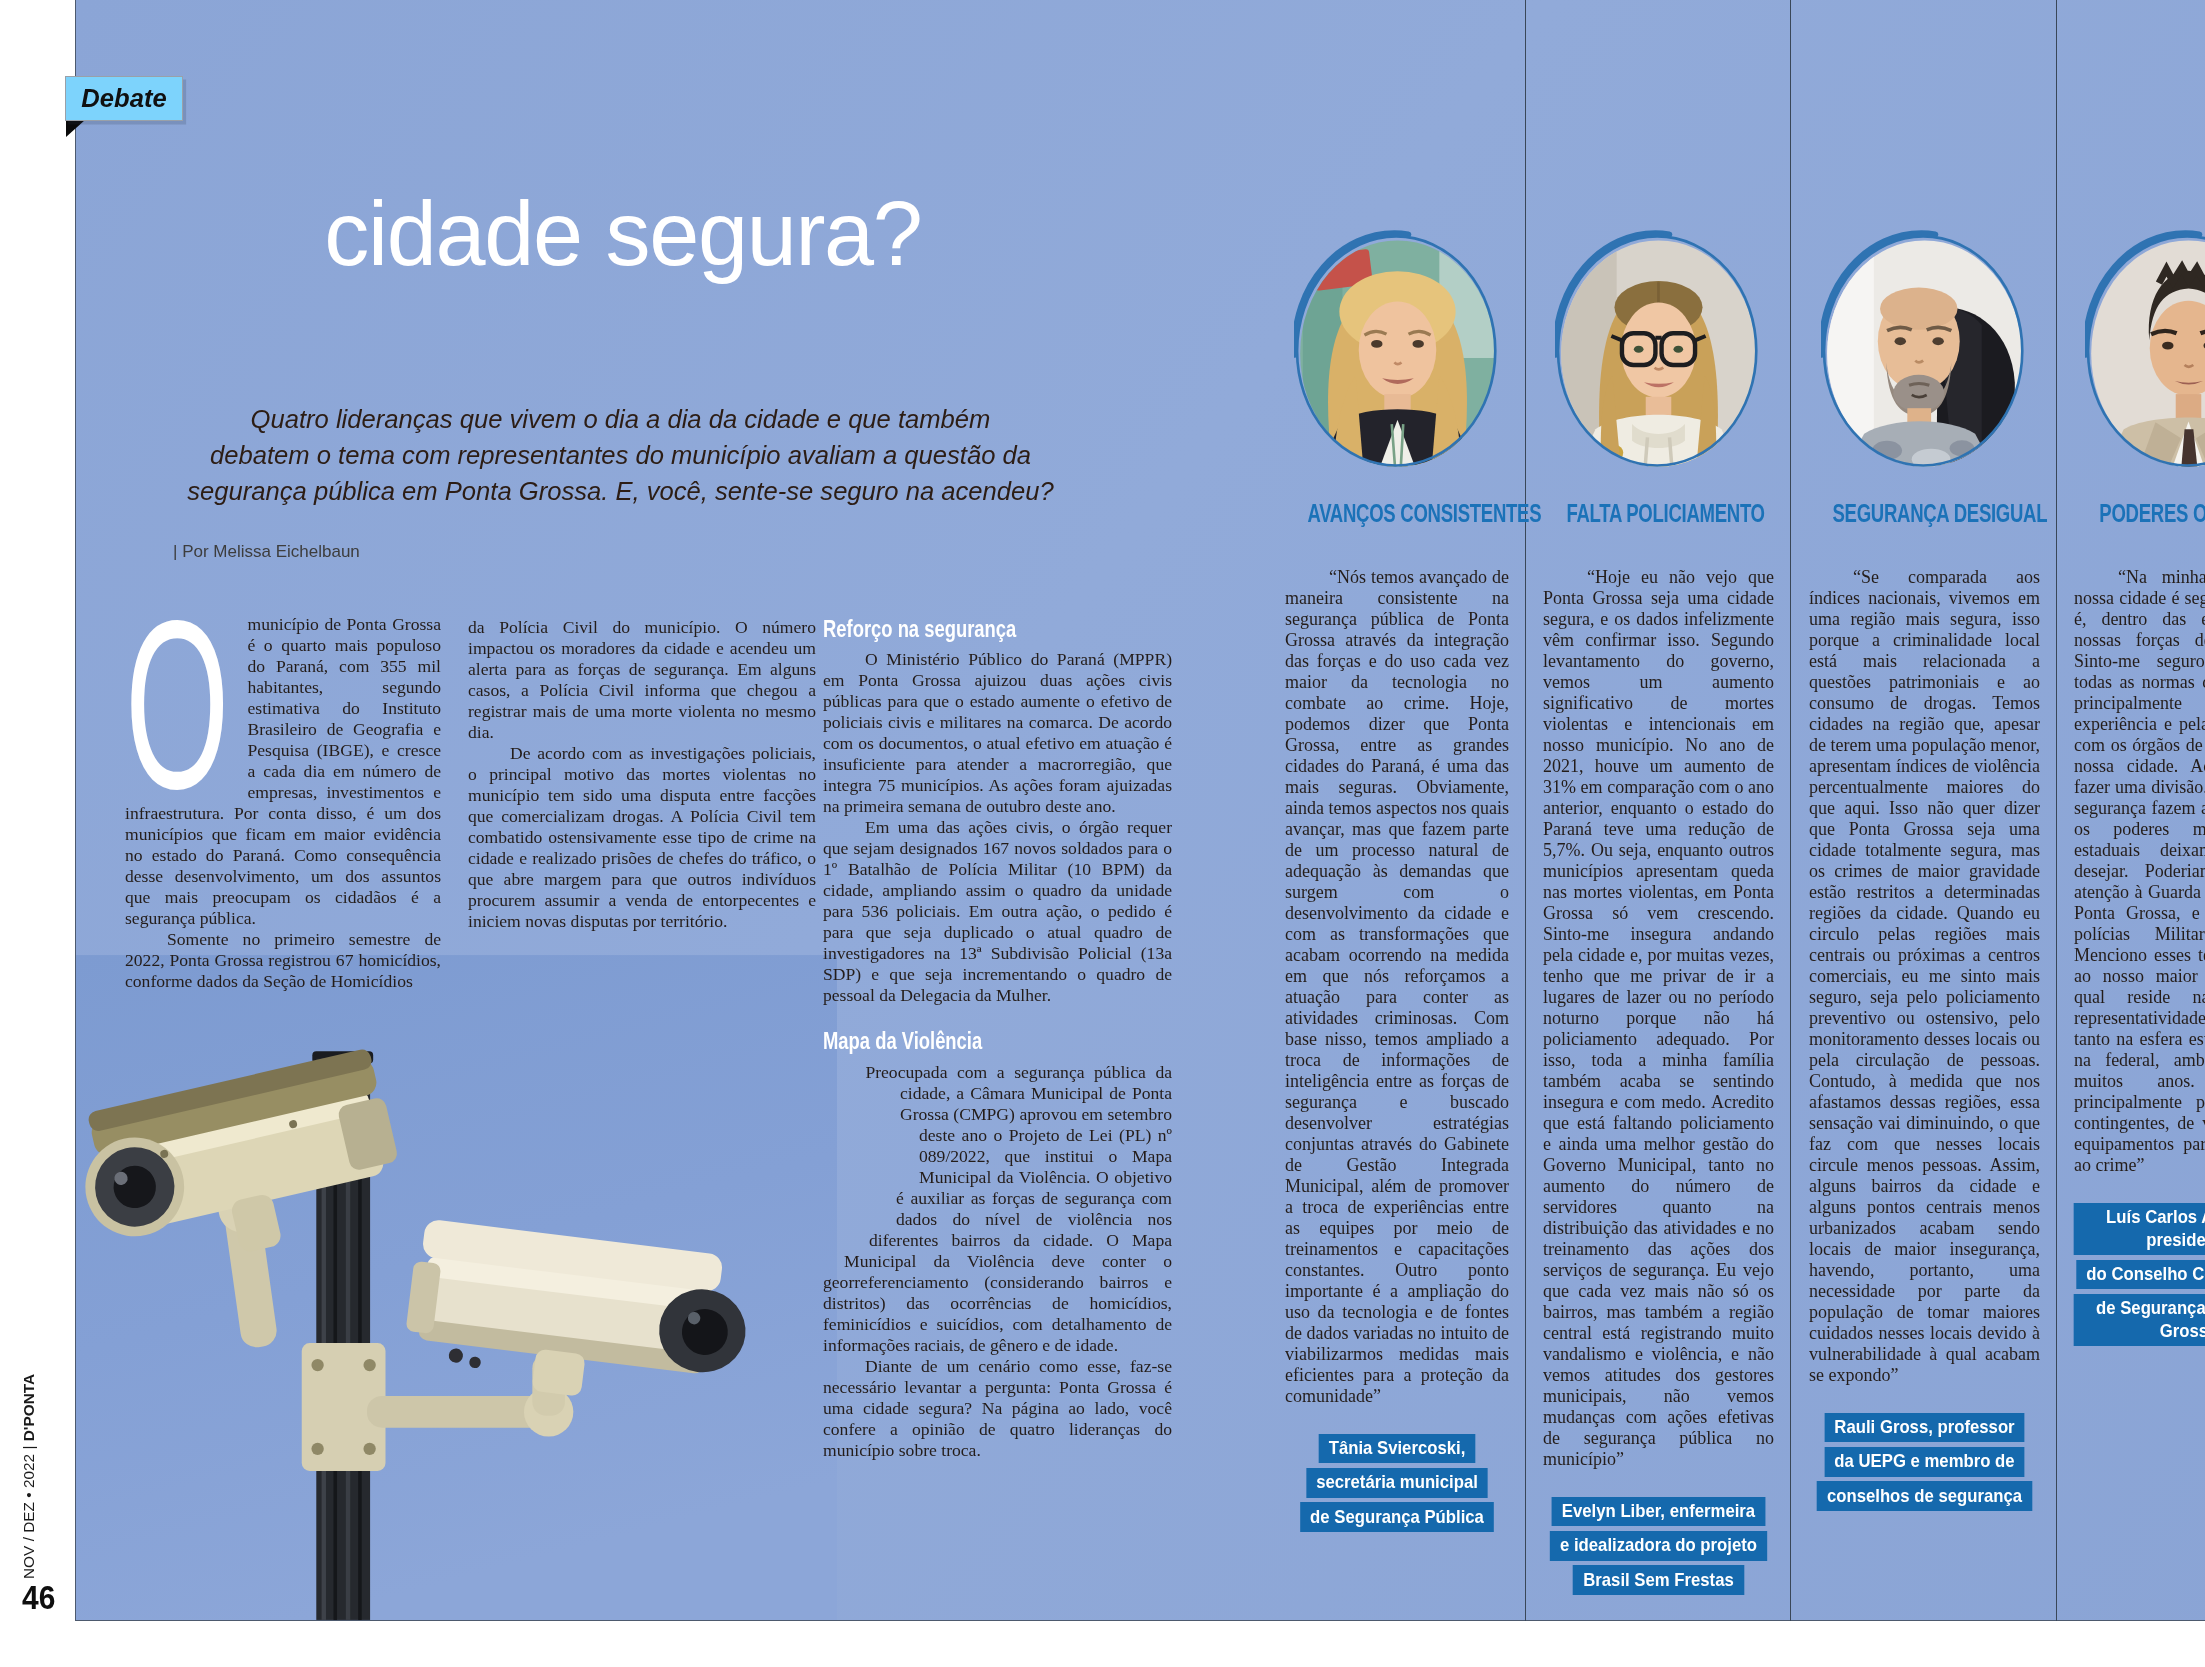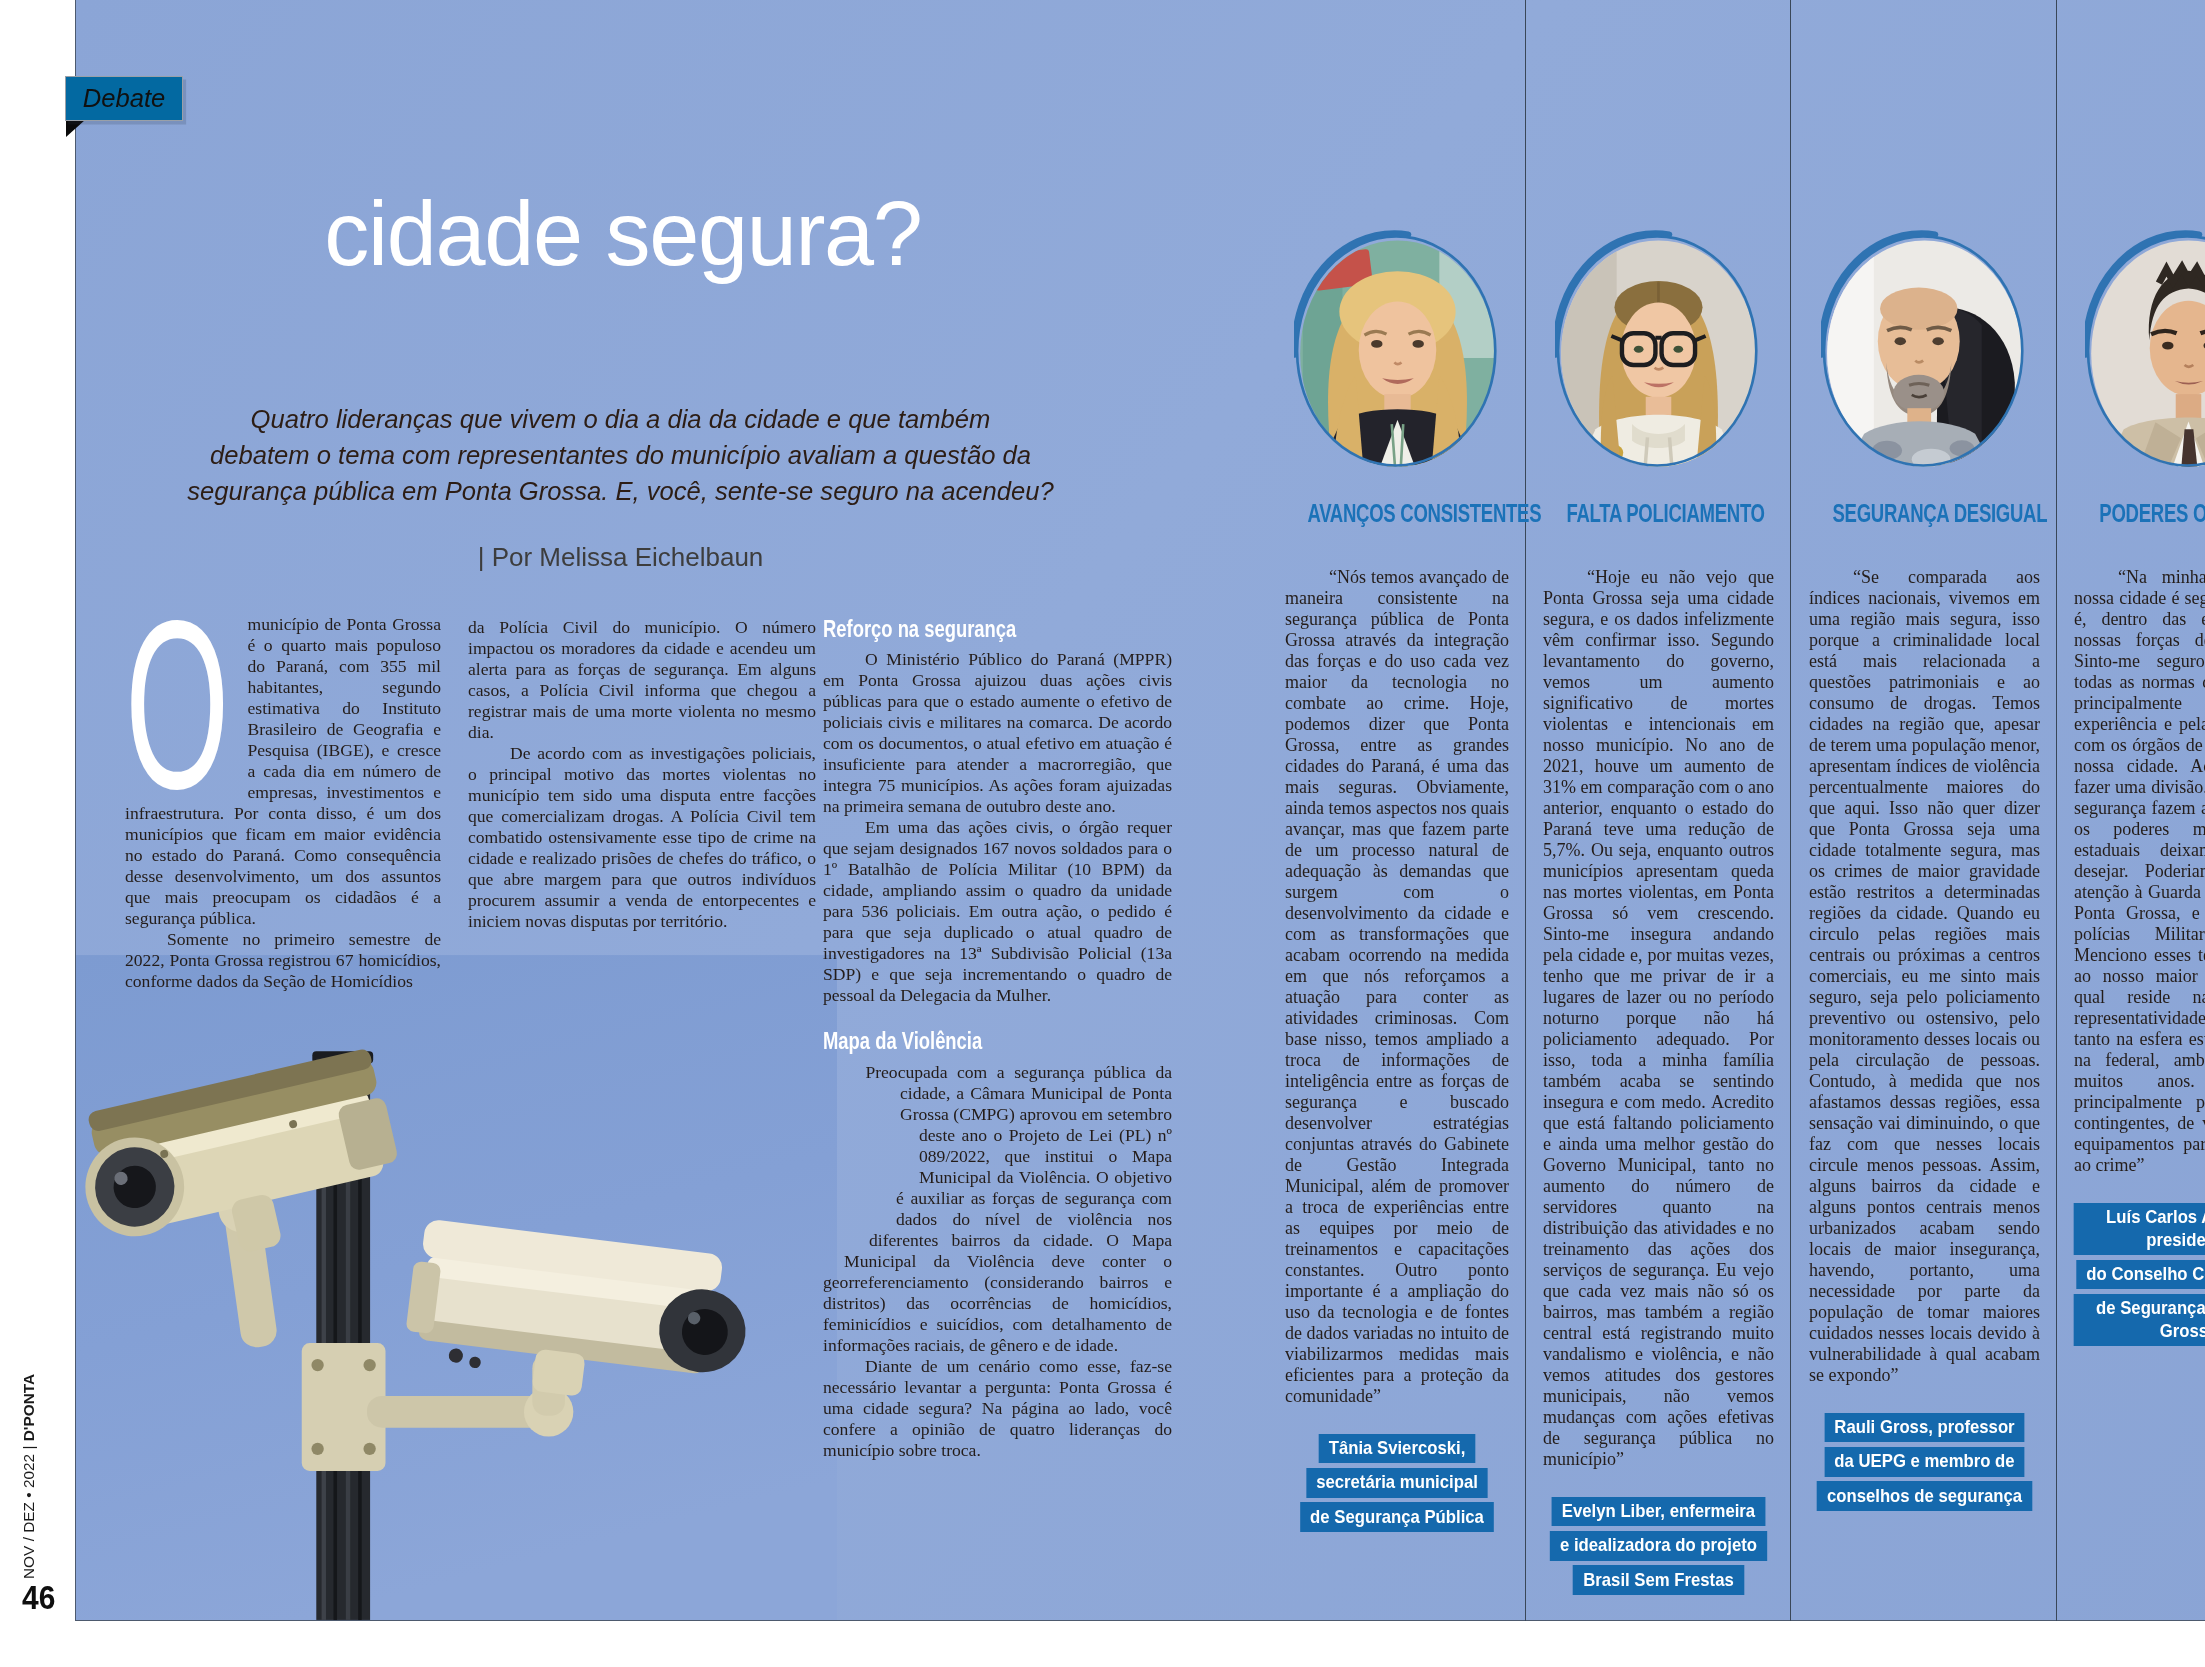--- a/index.html
+++ b/index.html
@@ -5,32 +5,32 @@
   html,body{margin:0;padding:0;background:#ffffff;width:2396px;height:1667px;overflow:hidden;}
   body{font-family:"Liberation Serif", serif;color:#241d1a;}
   .sheet{position:absolute;left:0;top:0;width:2396px;height:1667px;background:#ffffff;}
 
   
   .blue-page{position:absolute;left:75px;top:0;width:2244px;height:1621px;box-sizing:border-box;
     background:linear-gradient(128deg,#8ba5d6 0%,#91aad9 42%,#8aa4d5 100%);
     border-left:1.3px solid #4d5a6e;border-right:1.3px solid #4d5a6e;border-bottom:1.3px solid #4d5a6e;}
 
   
-  .debate-tab{position:absolute;left:65px;top:76px;width:116px;height:43px;background:#0369a1;
-    border:0.9px solid #9aa0a8;box-shadow:3.1px 3.5px 0 rgba(40,50,70,.18);display:flex;align-items:center;justify-content:center;z-index:5;}
+  .debate-tab{position:absolute;left:65px;top:76px;width:116px;height:43px;background:#7dd3fc;
+    border:0.9px solid #9aa0a8;box-shadow:3.1px 3.5px 0 rgba(40,50,70,.18);display:flex;align-items:center;justify-content:center;z-index:5;font-weight:bold;}
   .debate-tab span{font-family:"Liberation Sans",sans-serif;font-style:italic;font-size:25.6px;color:#101010;}
   .debate-fold{position:absolute;left:66px;top:120px;width:0;height:0;border-top:17.6px solid #0a0a0a;border-right:19.4px solid transparent;z-index:4;}
 
   
   .title{position:absolute;left:40px;top:185px;width:1014px;text-align:center;color:#ffffff;
     font-family:"Liberation Sans",sans-serif;font-weight:400;font-size:90px;line-height:1.1;letter-spacing:-1.3px;}
   .subtitle{position:absolute;left:97px;top:402px;width:895px;text-align:center;color:#2c1d15;
     font-family:"Liberation Sans",sans-serif;font-style:italic;font-size:25.6px;line-height:1.4;}
-  .byline{position:absolute;left:97px;top:542px;width:895px;text-align:center;color:#3d3d3d;
-    font-family:"Liberation Sans",sans-serif;font-size:26px;}
+  .byline{position:absolute;left:97px;top:542px;width:895px;color:#3d3d3d;
+    font-family:"Liberation Sans",sans-serif;font-size:17px;}
 
   
   .acol{position:absolute;top:614px;font-size:17.6px;line-height:21px;text-align:justify;z-index:2;}
   .acol p{margin:0;}
   .indent{text-indent:42px;}
   #col1{left:49px;width:316px;}
   #col2{left:392px;width:348px;top:617px;font-family:Liberation Serif, serif;}
   #col3{left:747px;width:349px;top:617px;}
   .dropcap{float:left;width:111px;height:177px;margin:2.6px 11.5px 0 0;overflow:visible;}
   .dropcap span{display:block;font-family:"Liberation Sans",sans-serif;color:#ffffff;font-size:240px;line-height:0.74;

